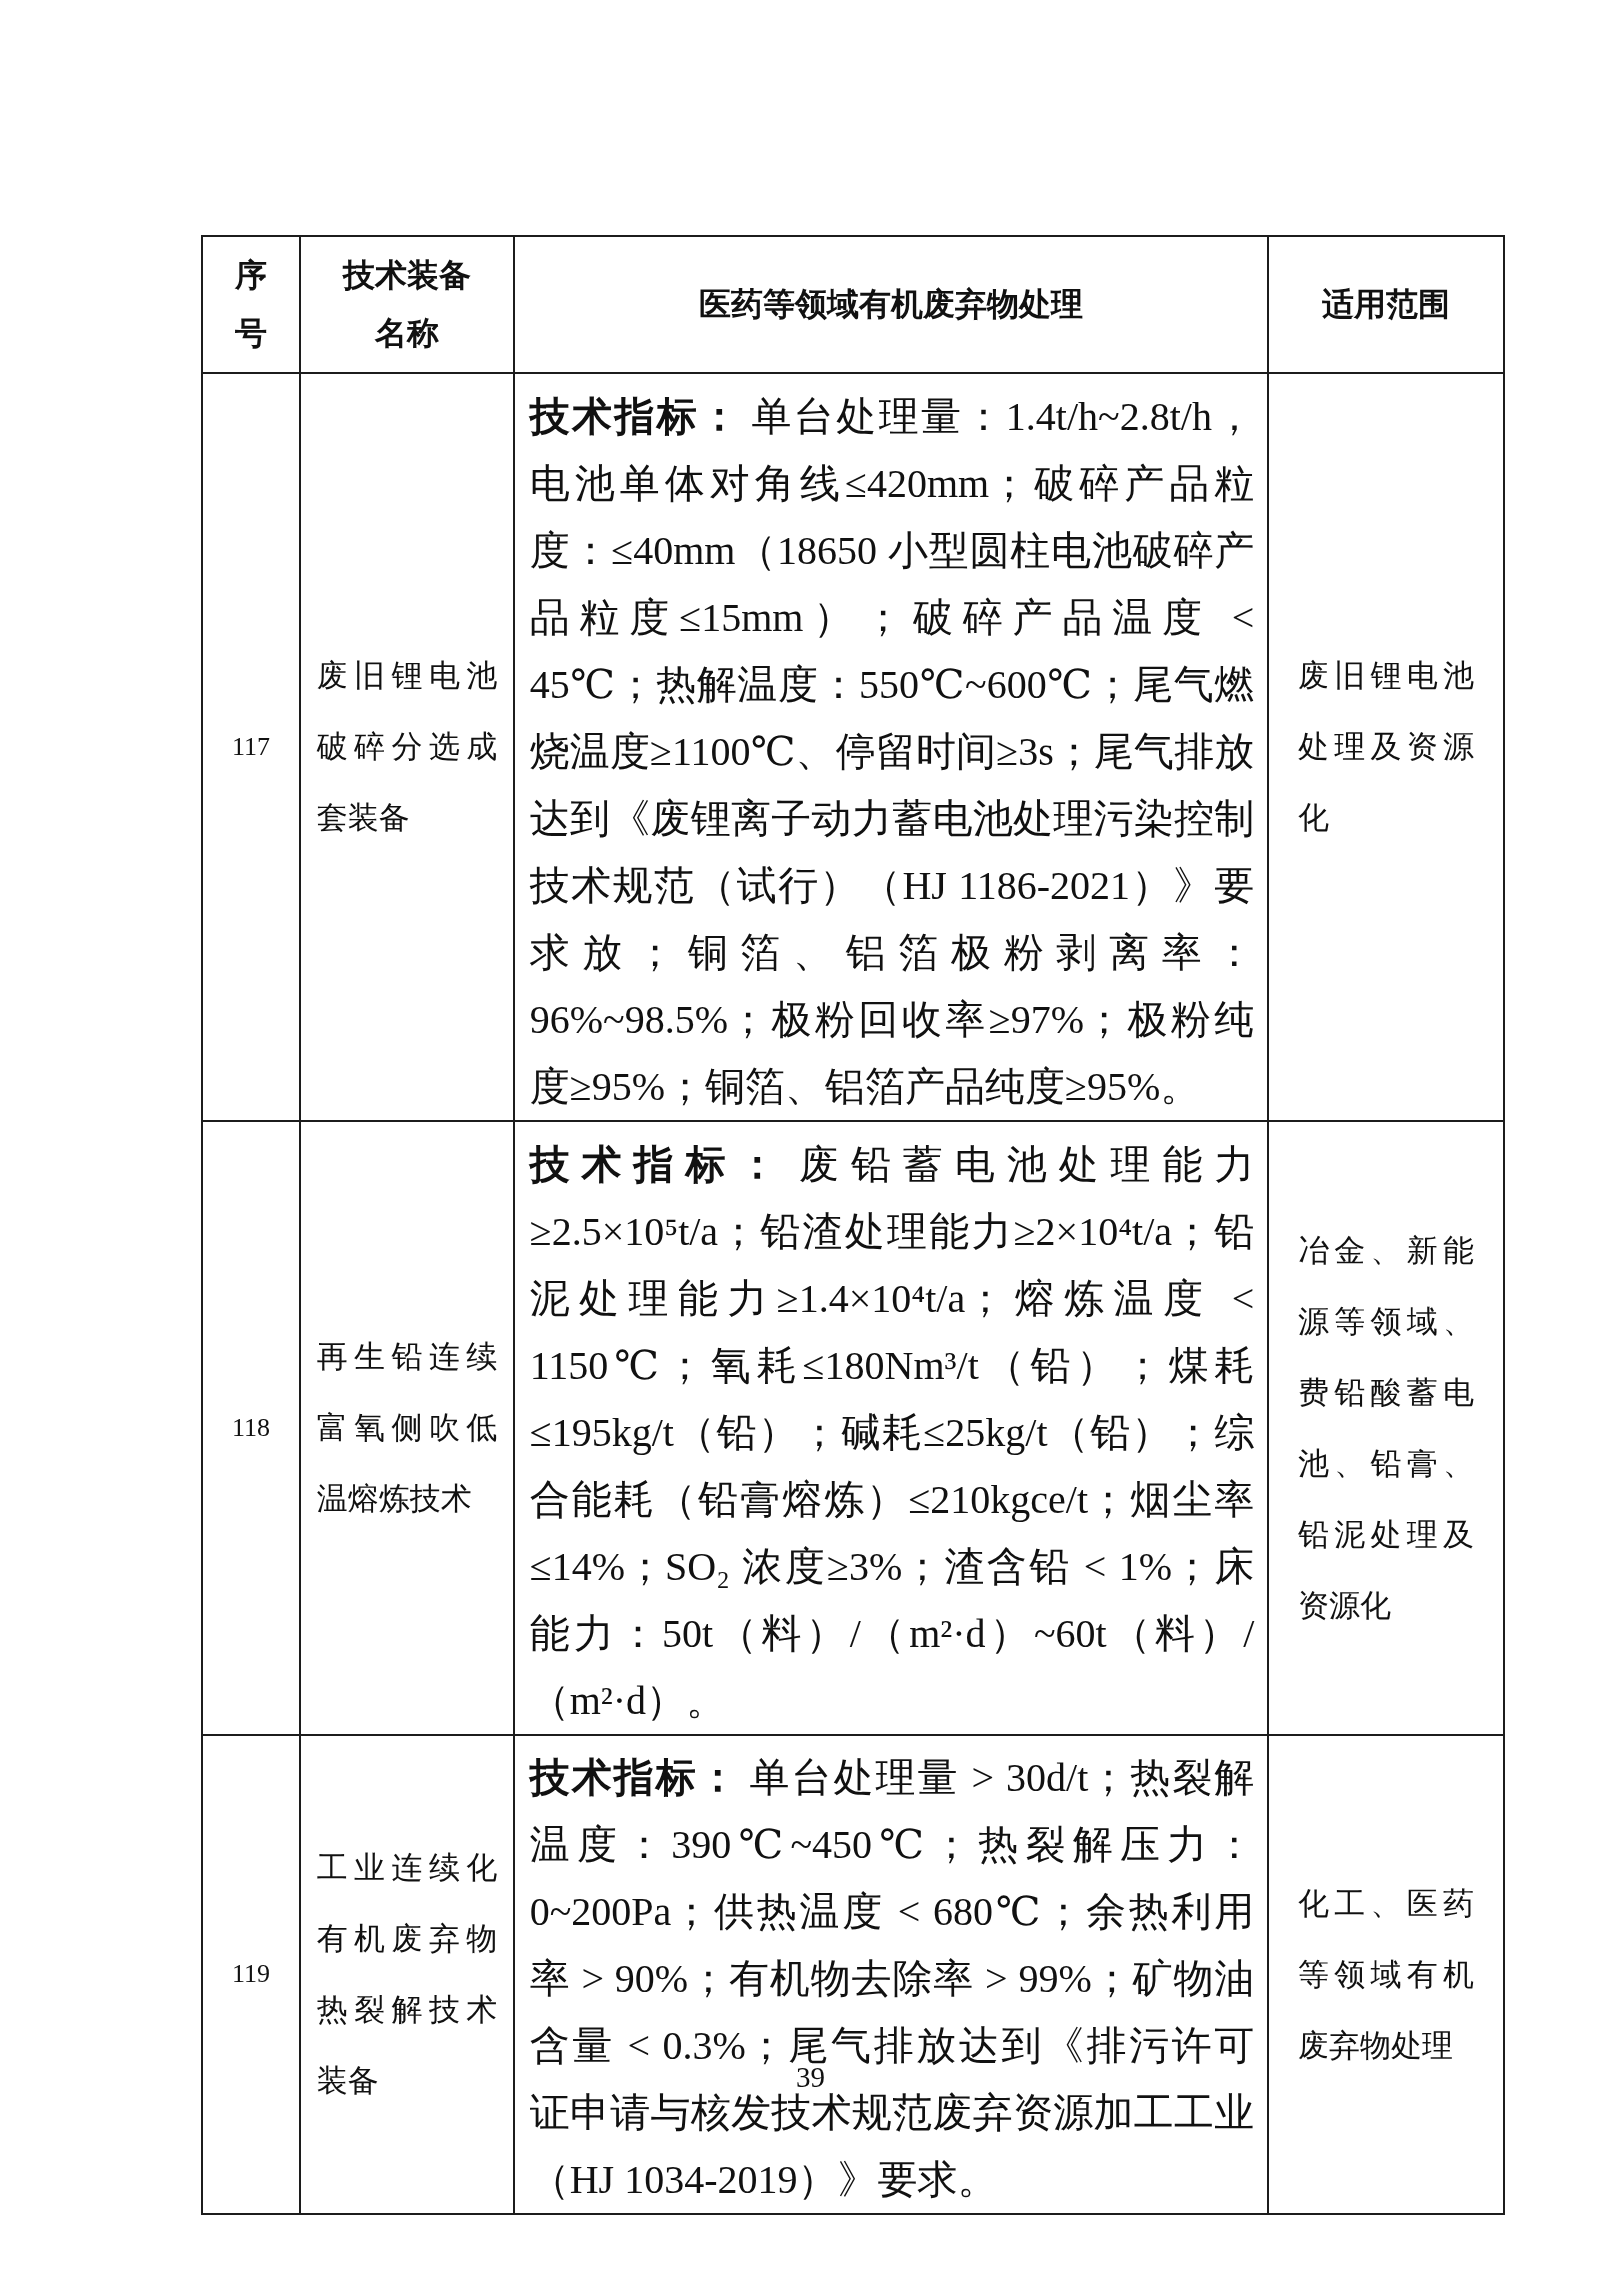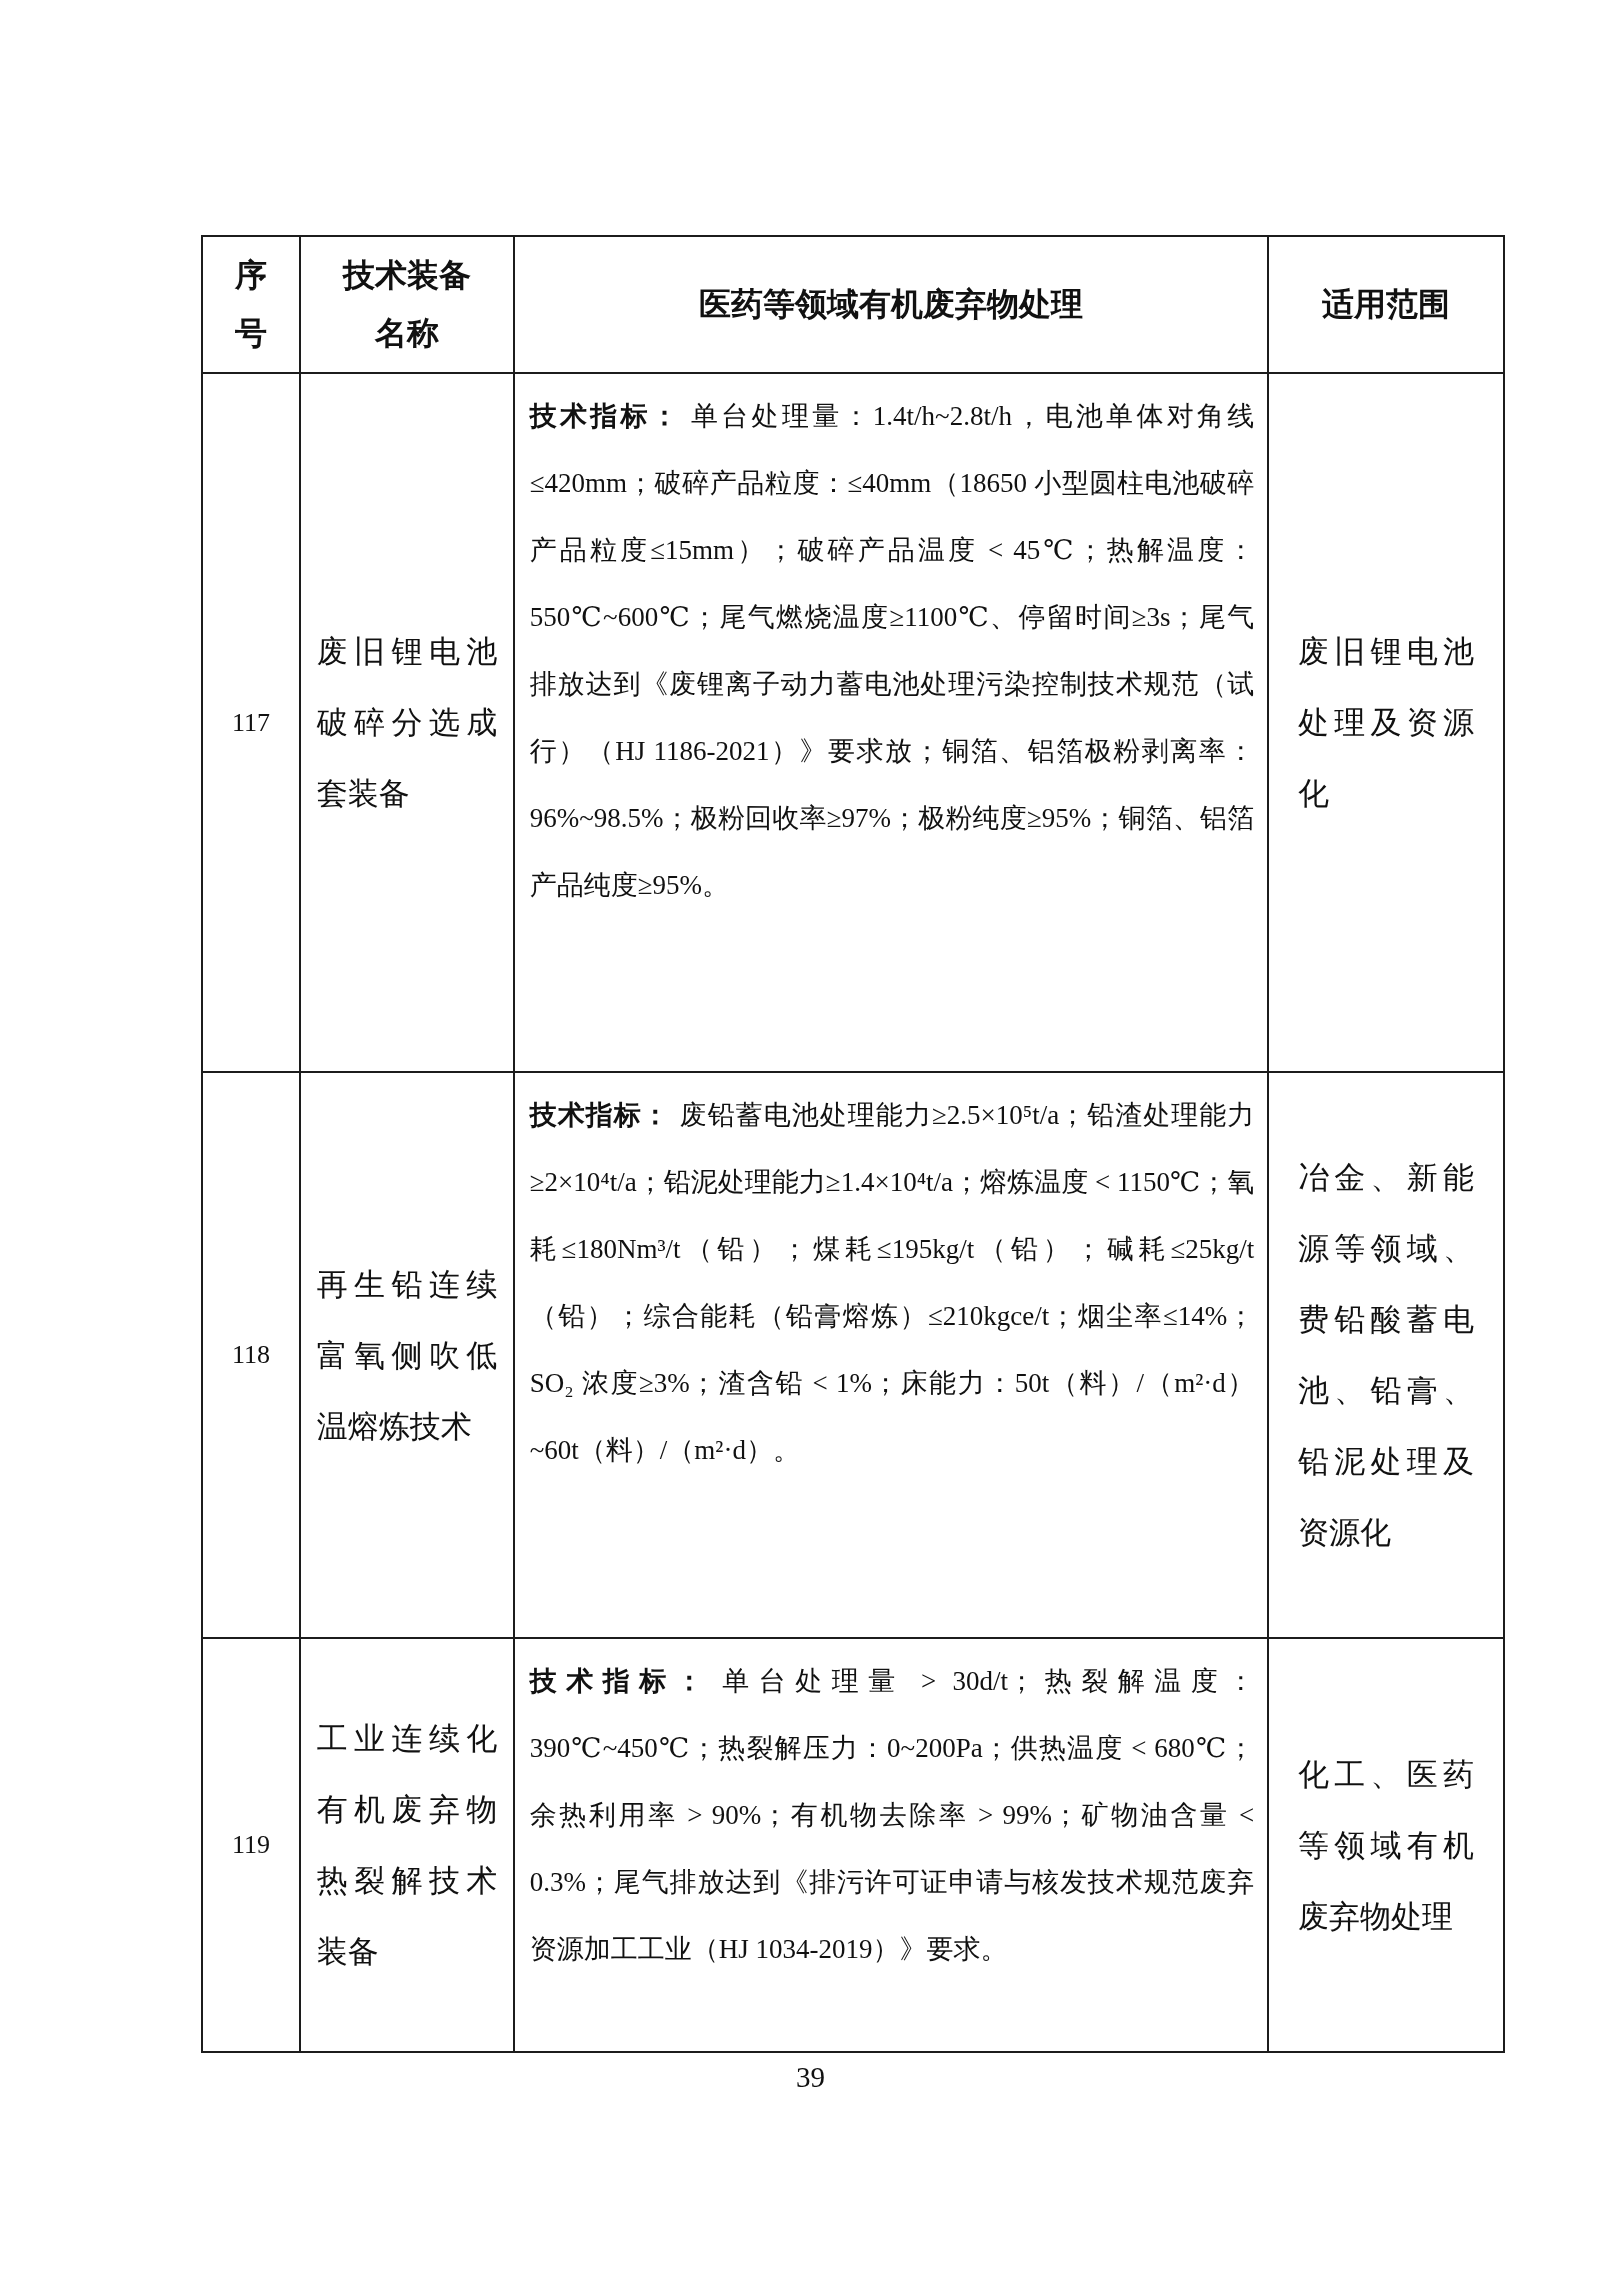--- a/index.html
+++ b/index.html
@@ -46,21 +46,21 @@
   td.cell-name, td.cell-scope {
     font-size: 31px;
     line-height: 71px;
     text-align: justify;
     text-align-last: left;
     padding: 0 15.7px;
   }
   td.cell-scope { padding: 0 29px; }
   td.cell-spec {
     vertical-align: top;
-    font-size: 27px;
+    font-size: 40px;
     line-height: 67px;
     text-align: justify;
     text-align-last: left;
     padding: 8.8px 12.7px 0 14.7px;
   }
   .spec-label {
     font-family: "Liberation Sans", "DejaVu Sans", sans-serif;
     font-weight: bold;
     margin-right: 9.8px;
   }

